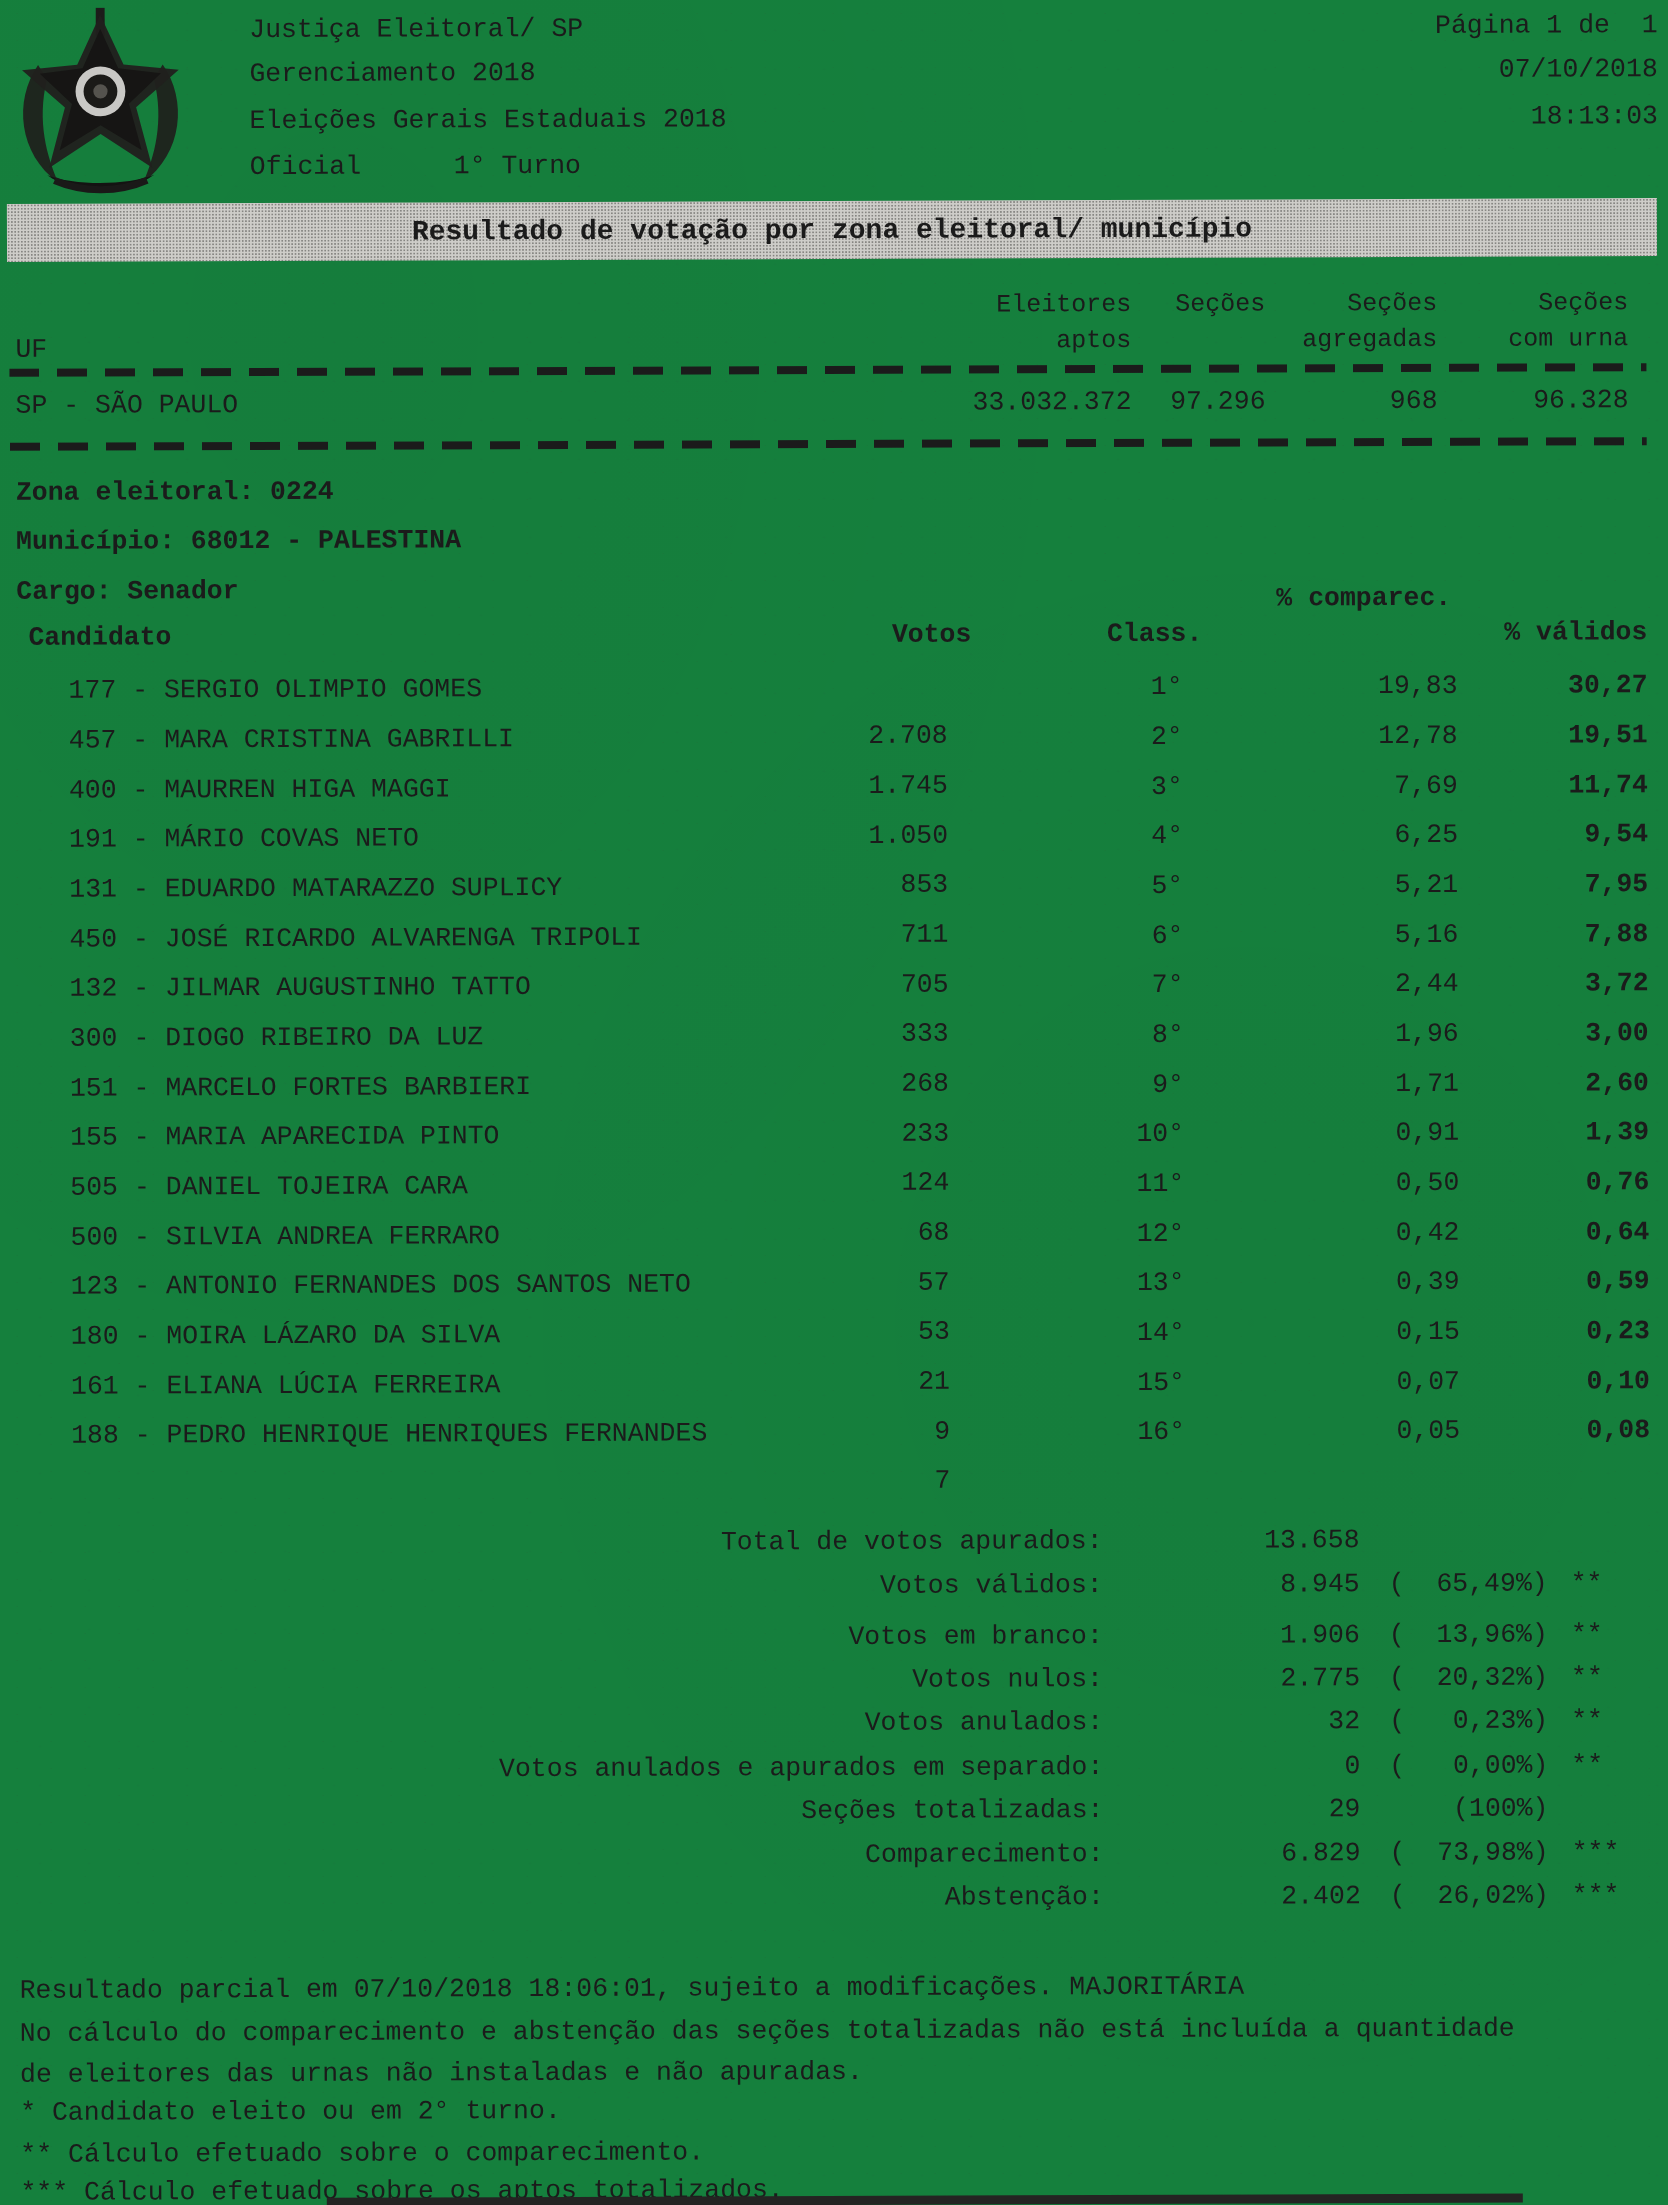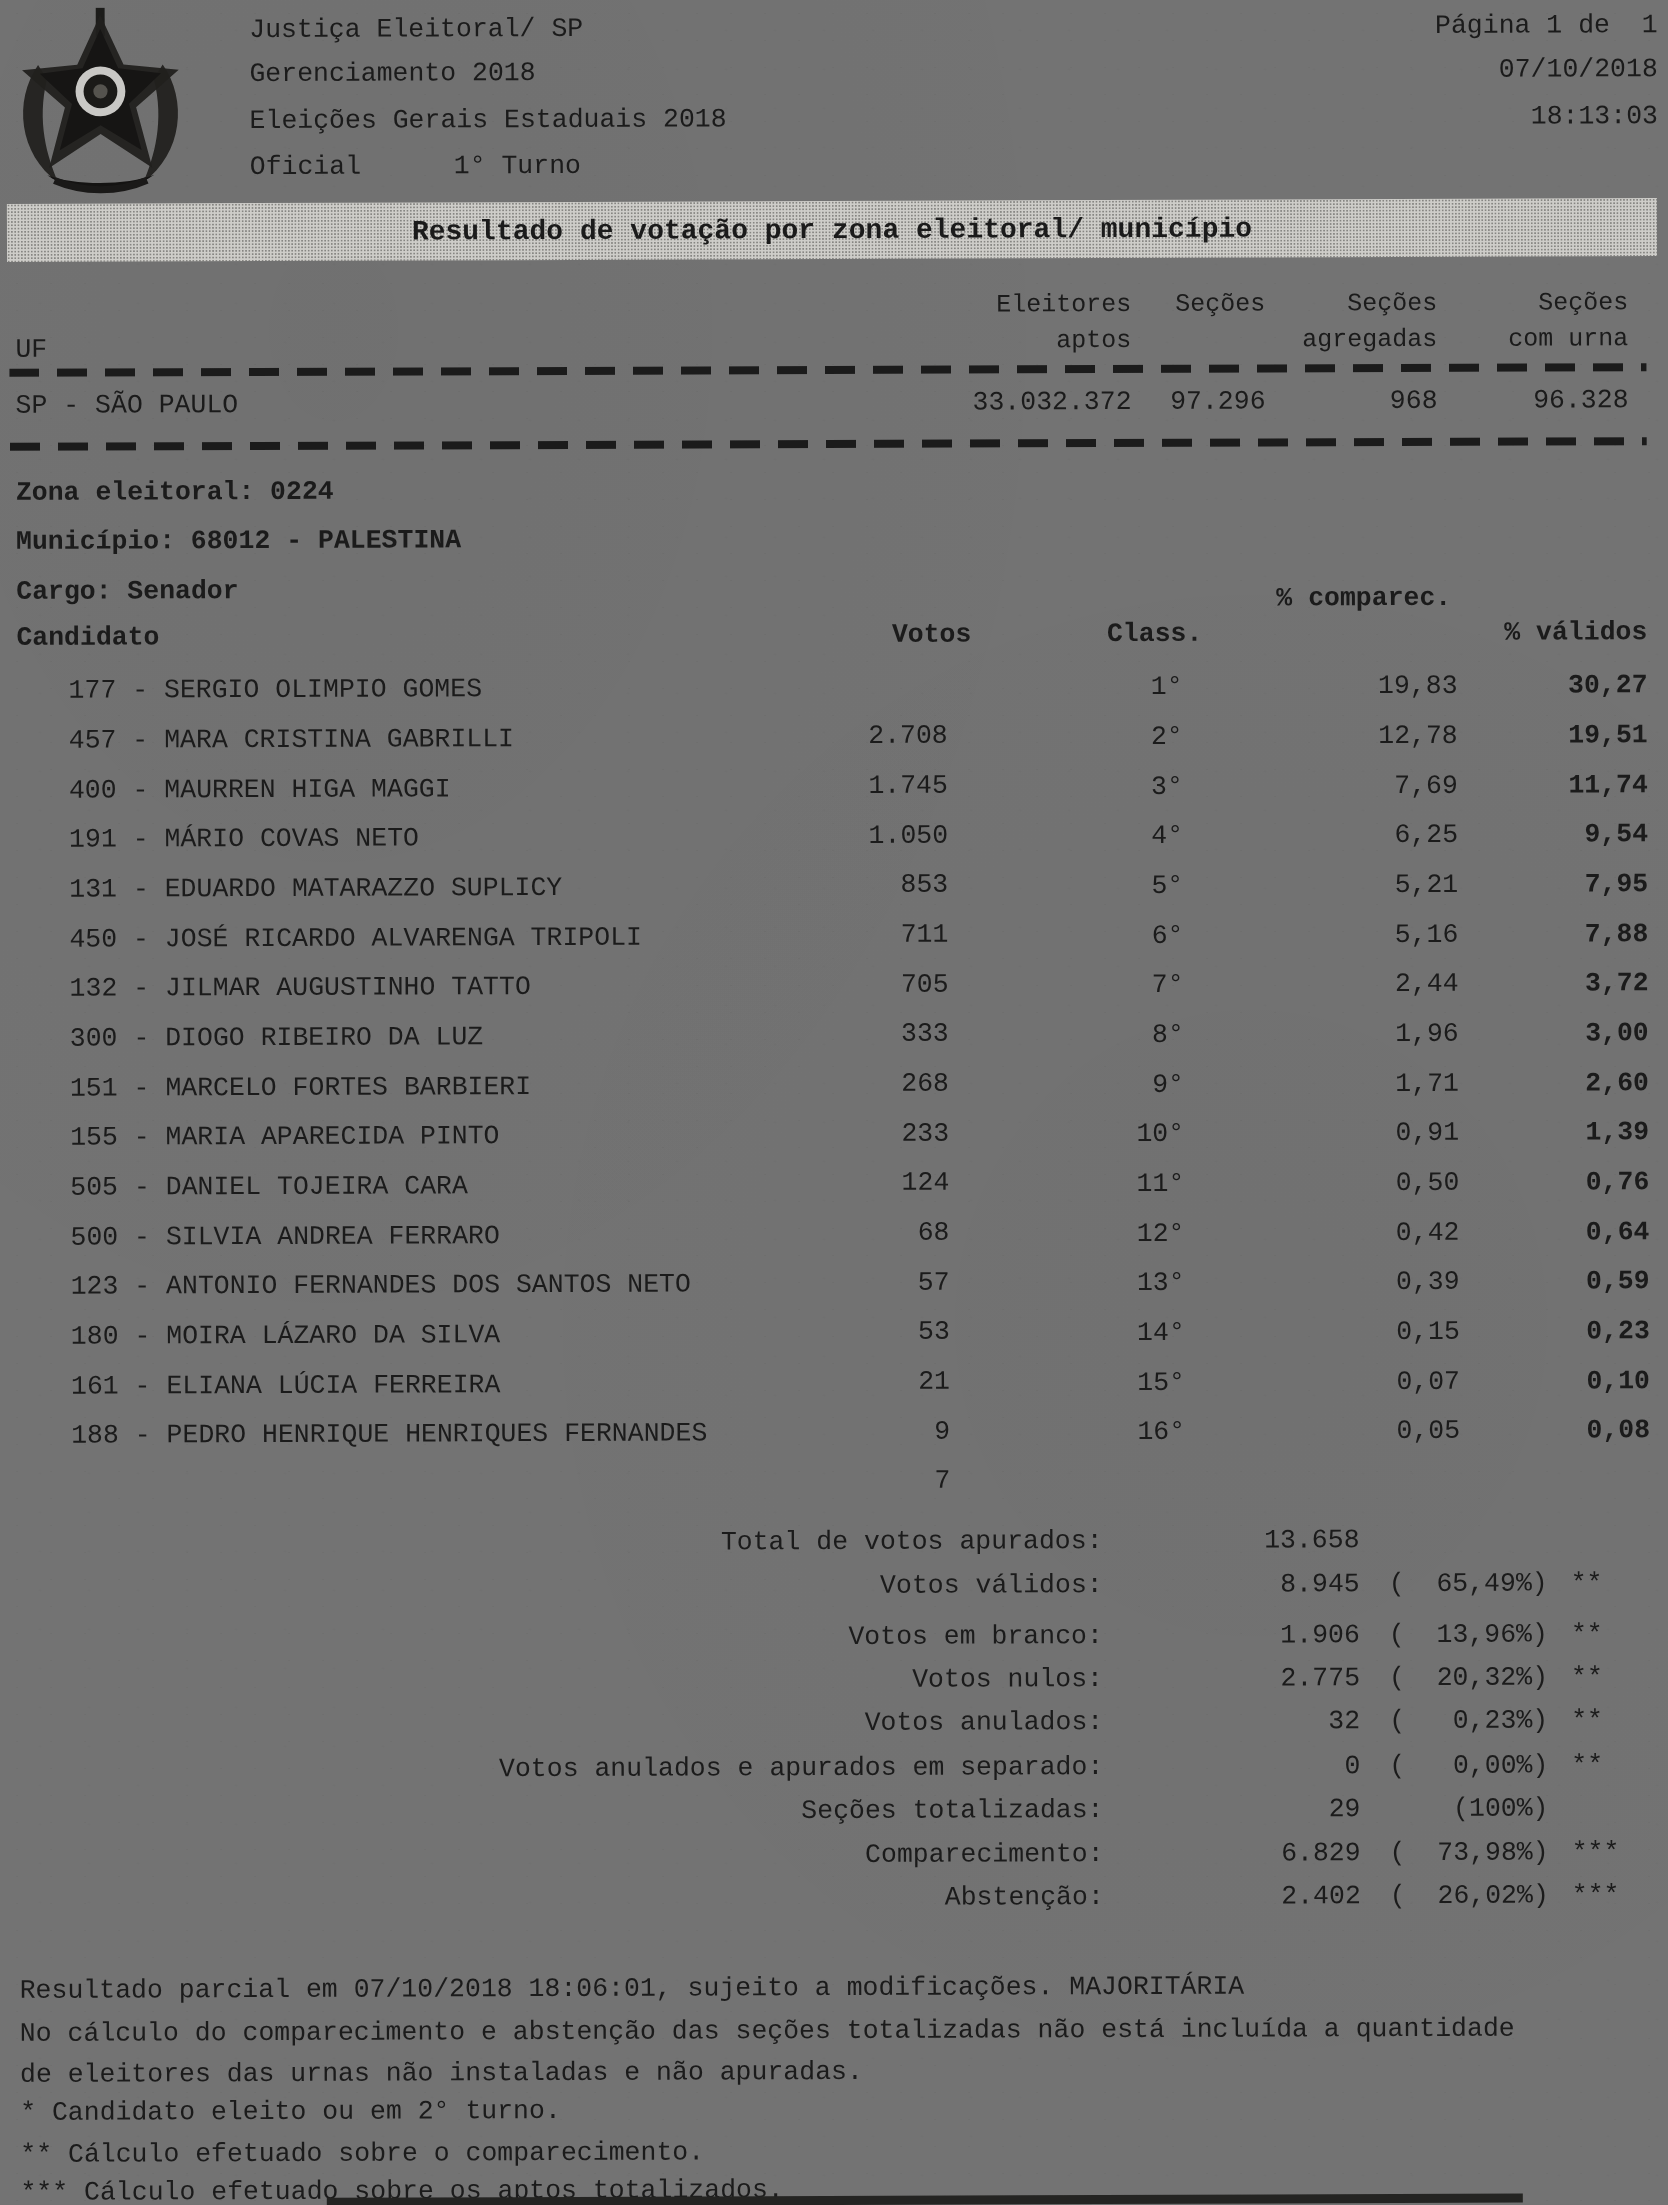--- a/index.html
+++ b/index.html
@@ -1,18 +1,18 @@
 <!DOCTYPE html>
 <html style="font-size:13.2px"><head>
 <meta charset="utf-8">
 <style>
   html,body{margin:0;padding:0;background:#d8d7d4;}
   #page{
     position:relative;width:1668px;height:2205px;overflow:hidden;
-    background:#737373;
+    background:#15803d;
     font-family:"Liberation Mono","DejaVu Sans Mono",monospace;
     color:#1b1b1b;
   }
   
   #page::before{
     content:"";position:absolute;inset:0;pointer-events:none;
     background-image:
       radial-gradient(rgba(60,60,55,0.06) 0.8px, transparent 1.3px),
       radial-gradient(rgba(60,60,55,0.05) 0.8px, transparent 1.6px),
       radial-gradient(ellipse at 20% 15%, rgba(0,0,0,0.025), transparent 45%),
@@ -98,21 +98,21 @@
     <div class="line r" style="right:534px;top:387px;">33.032.372</div>
     <div class="line r" style="right:400px;top:387px;">97.296</div>
     <div class="line r" style="right:228px;top:387px;">968</div>
     <div class="line r" style="right:37px;top:387px;">96.328</div>
     <div class="dash" style="top:440px;"></div>
 
     <div class="line b" style="left:18px;top:474px;"><span>Zona eleitoral:</span><span style="margin-left:15.7px;">0224</span></div>
     <div class="line b" style="left:18px;top:523px;"><span>Município:</span><span style="margin-left:15.7px;">68012 - PALESTINA</span></div>
     <div class="line b" style="left:18px;top:573px;"><span>Cargo:</span><span style="margin-left:15.7px;">Senador</span></div>
 
-    <div class="line b" style="left:18px;top:619px;">Candidato</div>
+    <div class="line b" style="left:30px;top:619px;">Candidato</div>
     <div class="line b r" style="right:695px;top:619px;">Votos</div>
     <div class="line b r" style="right:464px;top:619px;">Class.</div>
     <div class="line b r" style="right:215px;top:584px;">% comparec.</div>
     <div class="line b r" style="right:19px;top:619px;">% válidos</div>
 
     <div id="content">
         <div class="cand-row" style="top: 672px;">
     <span class="c-name">177 - SERGIO OLIMPIO GOMES</span>
     <span class="c-votes">2.708</span>
     <span class="c-class">1°</span>

